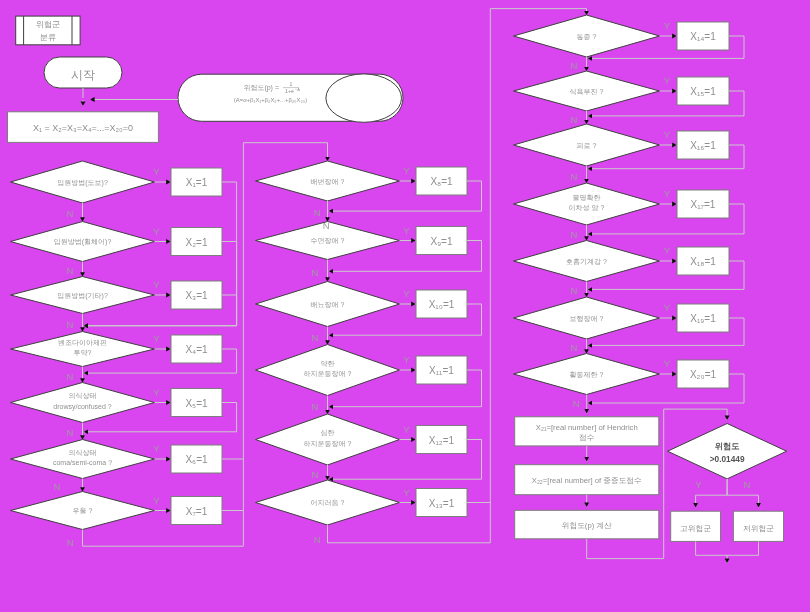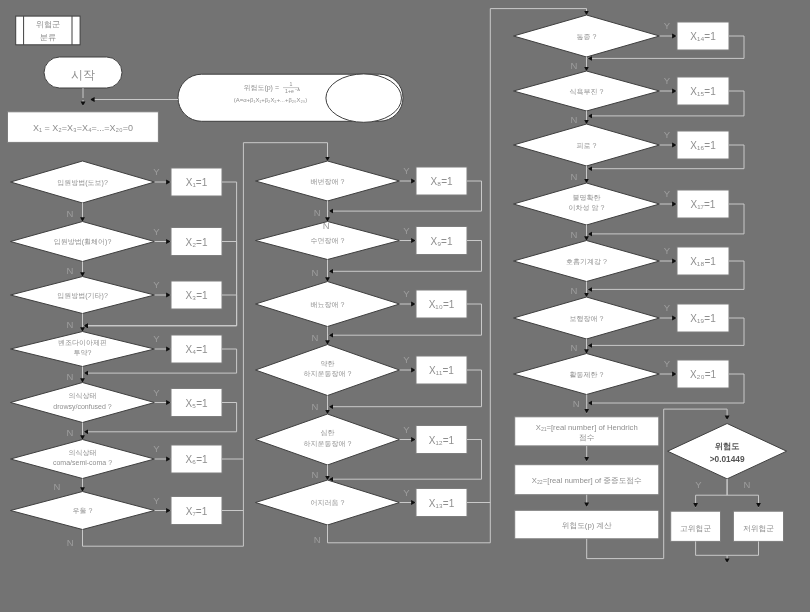--- a/index.html
+++ b/index.html
@@ -1,17 +1,17 @@
 <!DOCTYPE html>
 <html><head>
 <meta charset="utf-8">
 <title>위험군 분류</title>
 <style>
   html,body{margin:0;padding:0;background:#ffffff;}
-  #page{position:relative;width:810px;height:612px;background:#737373;overflow:hidden;
+  #page{position:relative;width:810px;height:612px;background:#d946ef;overflow:hidden;
         font-family:"Liberation Sans",sans-serif;}
   svg#chart{position:absolute;left:0;top:0;width:810px;height:612px;display:block;}
   text{-webkit-font-smoothing:antialiased;}
   .shp{fill:#ffffff;stroke:#3f3f3f;stroke-width:1;}
   .bx{fill:#ffffff;stroke:#7d7d7d;stroke-width:1;}
   .ln{fill:none;stroke:#c9c9c9;stroke-width:1;}
   text{fill:#8f8f8f;font-family:"Liberation Sans",sans-serif;}
   .q{font-size:7px;text-anchor:middle;}
   .asg{font-size:10px;text-anchor:middle;}
   .yn{font-size:9.5px;text-anchor:middle;fill:#9d9d9d;}

